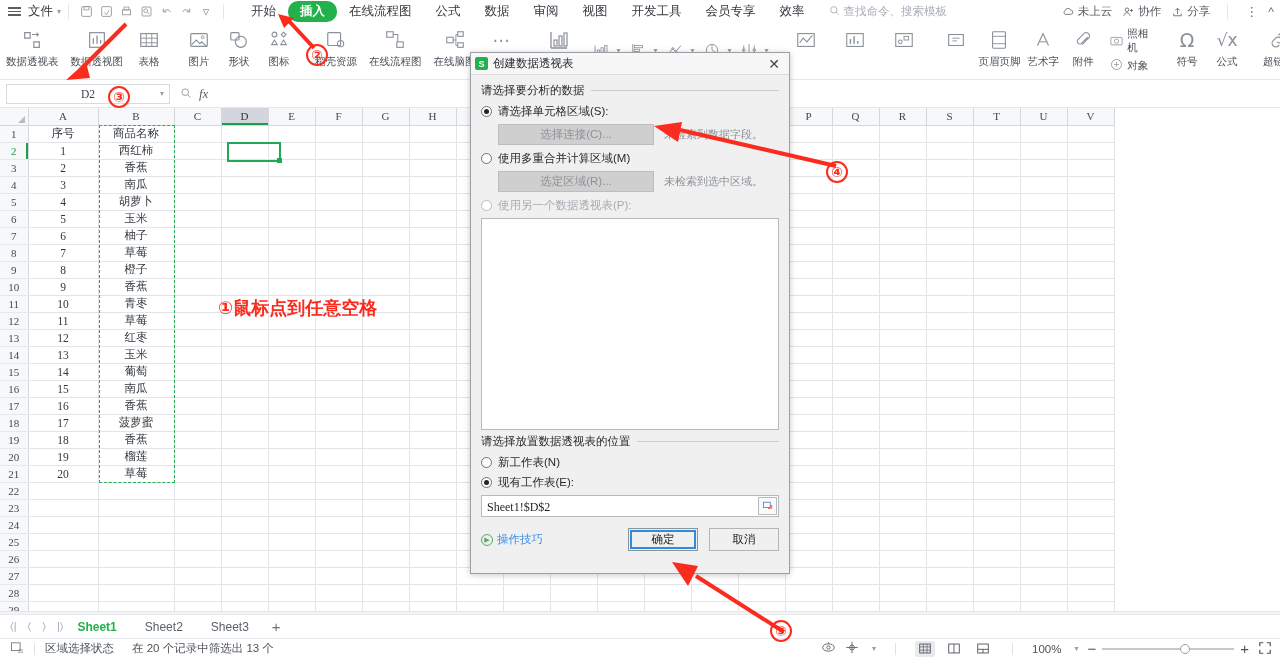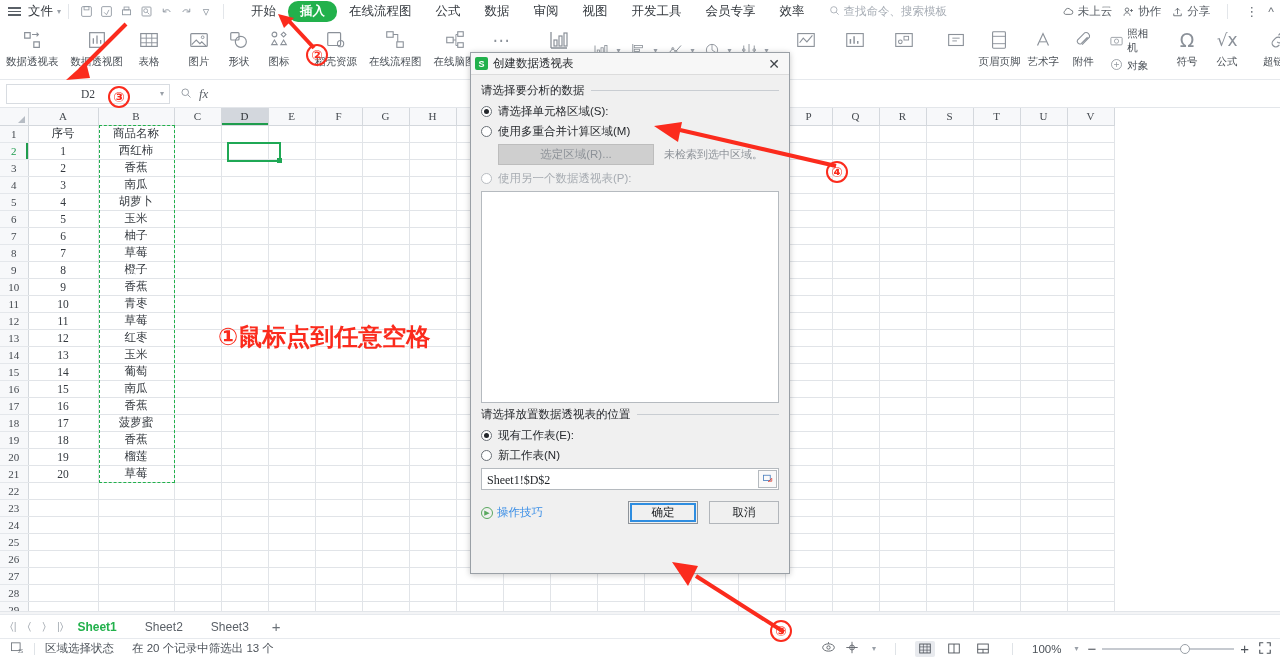--- a/index.html
+++ b/index.html
@@ -101,22 +101,22 @@
     position:absolute; border:1.5px dashed #22b14c; pointer-events:none; z-index:5;
   }
   
   .activecell {
     position:absolute; border:2px solid #1fa855; pointer-events:none; z-index:6; background:transparent;
   }
   .activecell .handle { position:absolute; right:-3px; bottom:-3px; width:5px; height:5px; background:#1fa855; }
 
   
   .anno-text {
-    position:absolute; color:#fb2b1d; font-size:24px; font-weight:bold; z-index:8;
-    white-space:nowrap; font-family:"DejaVu Sans", sans-serif;margin-top:25px;
+    position:absolute; color:#fb2b1d; font-size:18px; font-weight:bold; z-index:8;
+    white-space:nowrap; font-family:"DejaVu Sans", sans-serif;
   }
   .circled {
     position:absolute; z-index:30; width:22px; height:22px; border:2px solid #fb2b1d; border-radius:50%;
     color:#fb2b1d; font-size:14px; font-weight:bold; display:flex; align-items:center; justify-content:center;
     font-family:"DejaVu Sans", sans-serif; background:transparent;
   }
   .arrow-svg { position:absolute; z-index:29; pointer-events:none; }
 
   
   .dialog {
@@ -1434,20 +1434,24 @@
       <div class="grp-label">
         <span>请选择要分析的数据</span>
       </div>
 
       <div class="radio-row">
         <span class="radio on"></span>
         <span>请选择单元格区域(S):</span>
       </div>
 
 
+      <div class="row-inline">
+        <span class="graybtn">选择连接(C)...</span>
+        <span class="hint">未检索到数据字段。</span>
+      </div>
 
       <div class="radio-row">
         <span class="radio"></span>
         <span>使用多重合并计算区域(M)</span>
       </div>
       <div class="row-inline">
         <span class="graybtn">选定区域(R)...</span>
         <span class="hint">未检索到选中区域。</span>
       </div>
 
@@ -1458,26 +1462,26 @@
 
       <div class="bigbox"></div>
     </div>
 
     <div class="dlg-foot">
       <div class="grp-label">
         <span>请选择放置数据透视表的位置</span>
       </div>
 
       <div class="radio-row">
+        <span class="radio"></span>
+        <span>新工作表(N)</span>
+      </div>
+      <div class="radio-row">
         <span class="radio on"></span>
         <span>现有工作表(E):</span>
-      </div>
-      <div class="radio-row">
-        <span class="radio"></span>
-        <span>新工作表(N)</span>
       </div>
 
       <div class="inputline">
         <div class="loc-input">Sheet1!$D$2</div>
         <span class="picker-btn">
           <svg width="12" height="12" viewBox="0 0 16 16">
               <rect x="2" y="3" width="9" height="7" fill="none" stroke="#4a7fbf" stroke-width="1.1"></rect>
               <path d="M8 12l5-5M13 7v4h-4" fill="none" stroke="#e04c3f" stroke-width="1.1"></path>
             </svg>
         </span>

